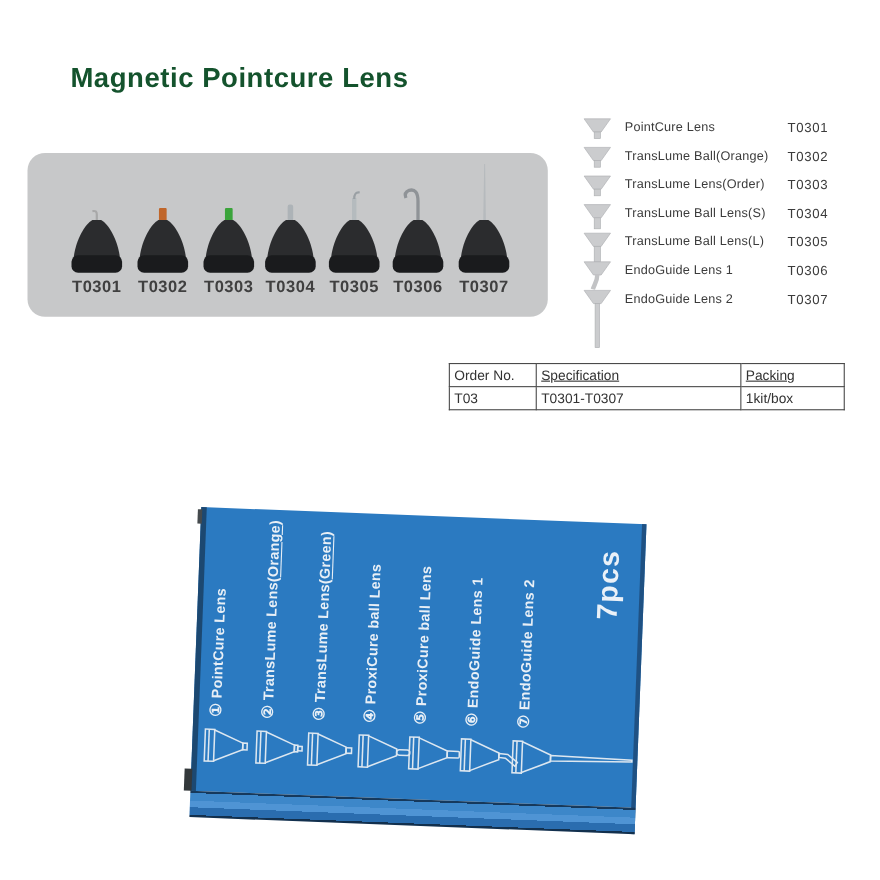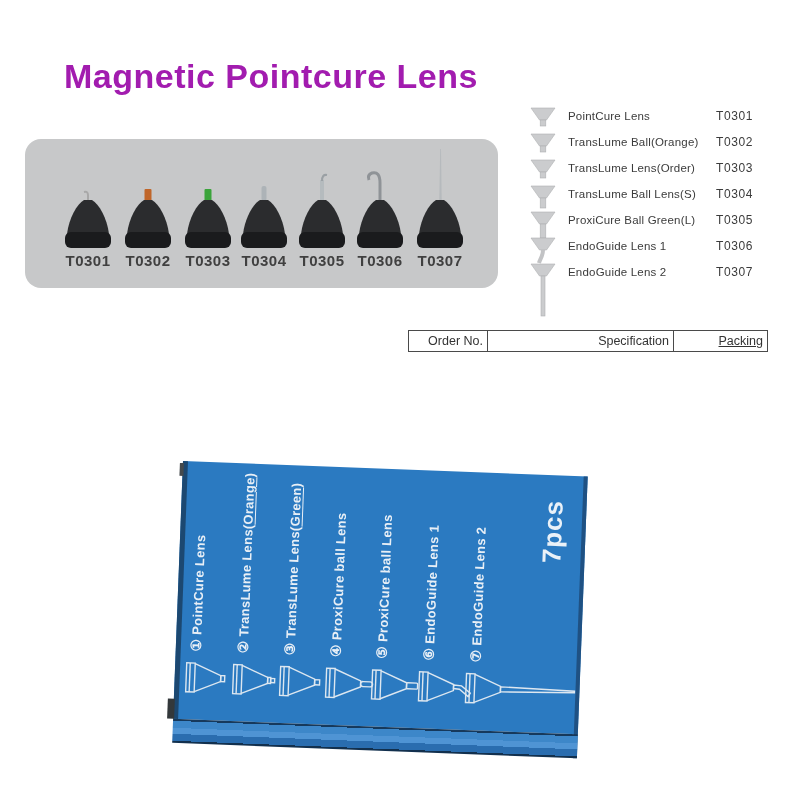--- a/index.html
+++ b/index.html
@@ -1,37 +1,37 @@
 <!DOCTYPE html>
 <html><head>
 <meta charset="utf-8">
 <style>
   html,body{margin:0;padding:0;background:#ffffff;}
   body{font-family:"Liberation Sans", sans-serif; width:800px; height:800px; position:relative; overflow:hidden;}
   .abs{position:absolute;}
 
   
-  .page-title{left:64px; top:57px; font-size:34px; font-weight:bold; color:#a21caf; letter-spacing:0.5px;}
+  .page-title{left:64px; top:57px; font-size:25px; font-weight:bold; color:#14532d; letter-spacing:0.5px;}
 
   
   .panel{left:25px; top:139px; width:473px; height:149px; background:#c7c8c9; border-radius:16px;}
   .figure{position:absolute; top:147px; width:60px; height:102px;}
   .fig-label{position:absolute; top:252px; width:68px; text-align:center; font-size:15px; font-weight:bold; color:#404040; letter-spacing:0.5px;}
 
   
   .lens-list{left:528px; top:103px; width:232px;}
   .lrow{position:relative; height:26px; display:flex; align-items:center;}
   .lrow .licon{position:absolute; left:2px; top:4px; overflow:visible;}
   .lname{margin-left:40px; font-size:11.5px; color:#3b3b3b; letter-spacing:0.2px; white-space:nowrap;}
   .lcode{margin-left:auto; width:44px; font-size:12px; color:#3b3b3b; letter-spacing:0.6px;}
 
   
   .order-table{left:408px; top:330px; border-collapse:collapse; table-layout:fixed;}
-  .order-table td{border:1.5px solid #4a4a4a; height:20px; text-align:right; font-size:12.5px; color:#333; padding:0 4px; white-space:nowrap;}
-  .col-order{width:70px;} .col-spec{width:177px;} .col-pack{width:85px;text-decoration:underline;}
+  .order-table td{border:1.5px solid #4a4a4a; height:20px; text-align:left; font-size:12.5px; color:#333; padding:0 4px; white-space:nowrap;}
+  .col-order{width:70px;} .col-spec{width:177px;text-decoration:underline;} .col-pack{width:85px;text-decoration:underline;}
 
   
   .box-wrap{left:183px; top:461px; width:410px; height:290px; transform:rotate(2.2deg); transform-origin:0 0;}
   .box-face{position:absolute; left:0; top:0; width:405px; height:258px; background:#2b7ac1;}
   .edge-left{position:absolute; left:0; top:0; width:5px; height:258px; background:#1c4871;}
   .edge-right{position:absolute; left:401px; top:0; width:4px; height:282px; background:#1f5183;}
   .box-flap{position:absolute; left:0; top:258px; width:405px; height:24px;
     background:linear-gradient(#16395c 0 2px, #3d87c9 2px 9px, #4f94d4 9px 15px, #2a6daf 15px calc(100% - 2px), #12304e calc(100% - 2px));}
   .notch{position:absolute; left:-6px; top:238px; width:7px; height:20px; background:#33383b;}
   .notch-top{position:absolute; left:-3px; top:2px; width:4px; height:13px; background:#454a4d;}
@@ -126,21 +126,21 @@
       <rect x="10.2" y="13" width="5.6" height="10" fill="#cbccce" stroke="#aeb0b2" stroke-width="0.6"></rect>
     </svg>
     <span class="lname">TransLume Ball Lens(S)</span>
     <span class="lcode">T0304</span>
   </div>
   <div class="lrow">
     <svg class="licon" width="28" height="30">
       <polygon points="1,1 25,1 16.5,13 9.5,13" fill="#cbccce" stroke="#aeb0b2" stroke-width="0.6"></polygon>
       <rect x="10.2" y="13" width="5.6" height="14" fill="#cbccce" stroke="#aeb0b2" stroke-width="0.6"></rect>
     </svg>
-    <span class="lname">ProxiCure Ball Green(L)</span>
+    <span class="lname">TransLume Ball Lens(L)</span>
     <span class="lcode">T0305</span>
   </div>
   <div class="lrow">
     <svg class="licon" width="28" height="30">
       <polygon points="1,1 25,1 16.5,13 9.5,13" fill="#cbccce" stroke="#aeb0b2" stroke-width="0.6"></polygon>
       <path d="M13,13 c0,6 -3,9 -4,13" stroke="#c2c3c5" stroke-width="4" fill="none"></path>
     </svg>
     <span class="lname">EndoGuide Lens 1</span>
     <span class="lcode">T0306</span>
   </div>
@@ -154,20 +154,25 @@
   </div>
 </div>
 
 <table class="abs order-table">
   <tbody>
       <tr>
     <td class="col-order">Order No.</td>
     <td class="col-spec">Specification</td>
     <td class="col-pack">Packing</td>
   </tr>
+  <tr>
+    <td>T03</td>
+    <td>T0301-T0307</td>
+    <td>1kit/box</td>
+  </tr>
 </tbody>
   </table>
 
 <div class="abs box-wrap">
   <div class="box-face"></div>
   <div class="edge-left"></div>
   <div class="edge-right"></div>
   <div class="box-flap"></div>
   <div class="notch"></div>
   <div class="notch-top"></div>

